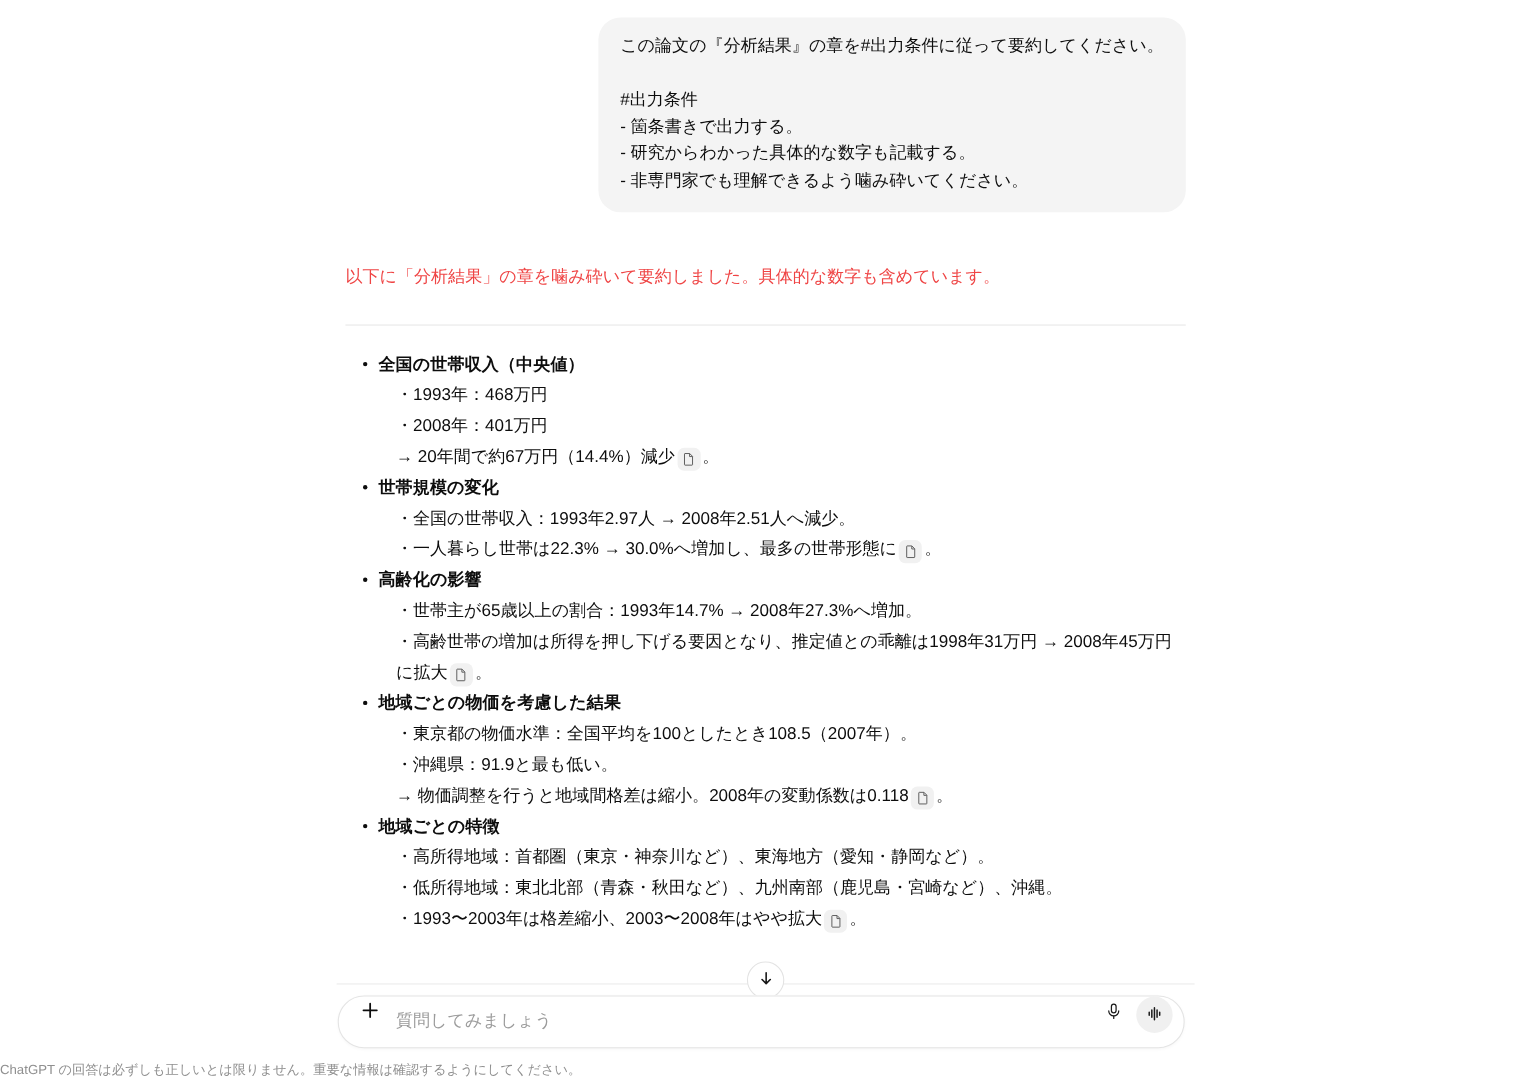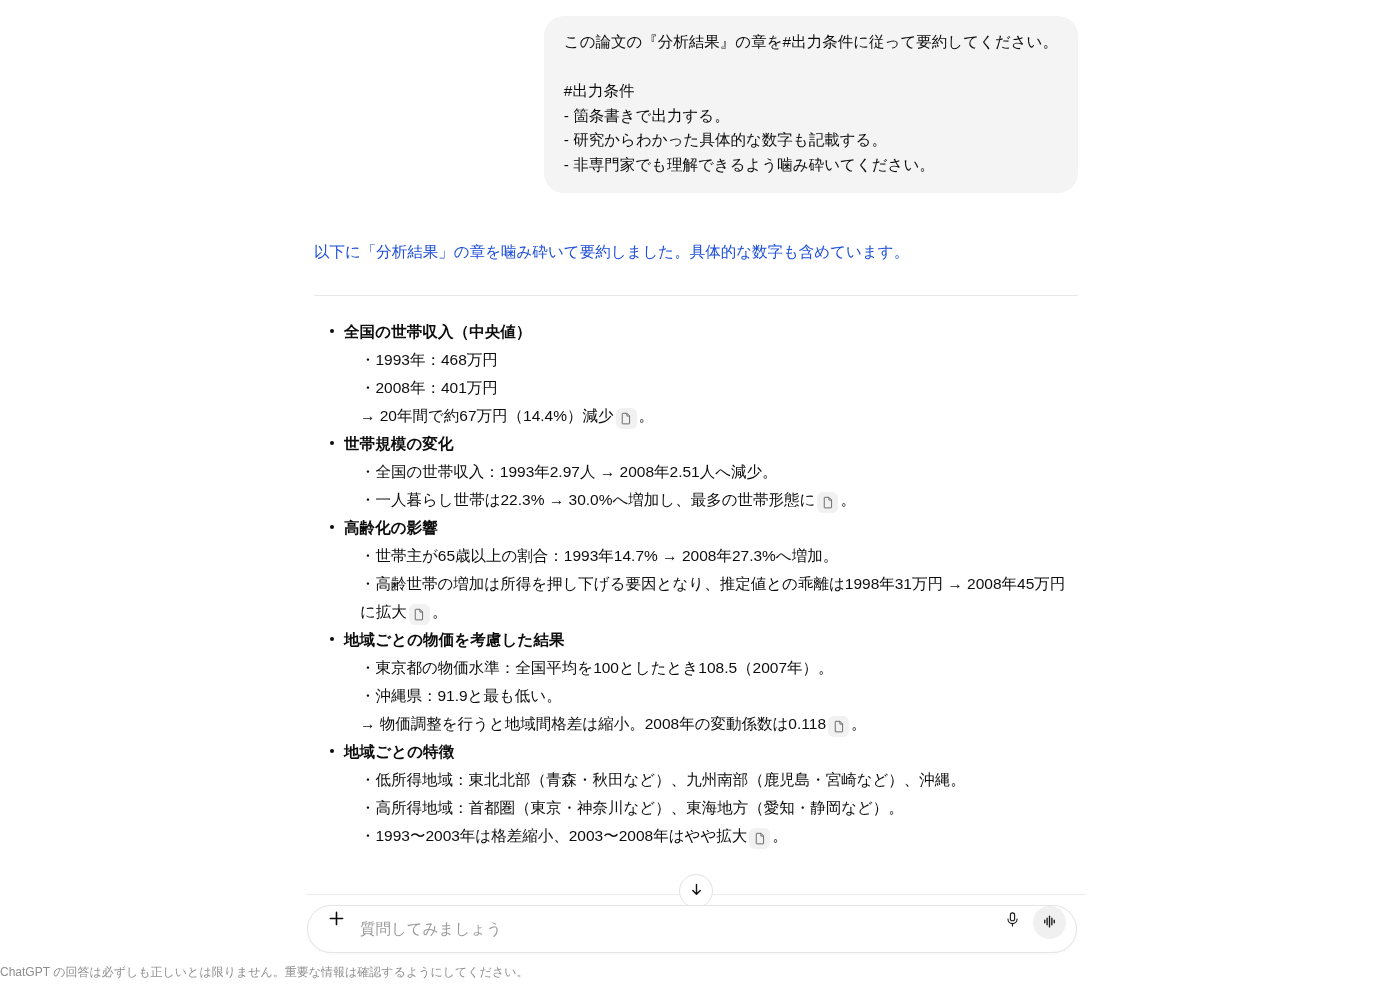--- a/index.html
+++ b/index.html
@@ -40,21 +40,21 @@
     color: #0d0d0d;
     white-space: pre-wrap;
     word-break: break-word;
   }
 
   
   .assistant { margin-top: 46px; padding-left: 8px; }
   .intro {
     font-size: 15.5px;
     line-height: 26px;
-    color: #1d4ed8;
+    color: #ef4444;
     margin: 0;
   }
   .divider {
     border: none;
     border-top: 1px solid #e8e8e8;
     margin: 30px 0 0 0;
     height: 0;
   }
 
   .bullets {
@@ -271,22 +271,22 @@
                       <path d="M3 1.6h5.2L11.4 4.8V14a.6.6 0 0 1-.6.6H3a.6.6 0 0 1-.6-.6V2.2A.6.6 0 0 1 3 1.6z" stroke="#5d5d5d" stroke-width="1.1" stroke-linejoin="round"></path>
                       <path d="M8.1 1.7v3.3h3.2" stroke="#5d5d5d" stroke-width="1.1" stroke-linejoin="round"></path>
                     </svg>
                   </span>。</li>
               </ul>
             </li>
             <li class="bullet-block">
               <span class="bullet-dot"></span>
               <div class="bullet-title">地域ごとの特徴</div>
               <ul class="sub-list">
+                <li class="sub-item">・高所得地域：首都圏（東京・神奈川など）、東海地方（愛知・静岡など）。</li>
                 <li class="sub-item">・低所得地域：東北北部（青森・秋田など）、九州南部（鹿児島・宮崎など）、沖縄。</li>
-                <li class="sub-item">・高所得地域：首都圏（東京・神奈川など）、東海地方（愛知・静岡など）。</li>
                 <li class="sub-item">・1993〜2003年は格差縮小、2003〜2008年はやや拡大<span class="cite">
                     <svg width="12" height="13" viewBox="0 0 14 16" fill="none" aria-hidden="true">
                       <path d="M3 1.6h5.2L11.4 4.8V14a.6.6 0 0 1-.6.6H3a.6.6 0 0 1-.6-.6V2.2A.6.6 0 0 1 3 1.6z" stroke="#5d5d5d" stroke-width="1.1" stroke-linejoin="round"></path>
                       <path d="M8.1 1.7v3.3h3.2" stroke="#5d5d5d" stroke-width="1.1" stroke-linejoin="round"></path>
                     </svg>
                   </span>。</li>
               </ul>
             </li>
           </ul>
 

